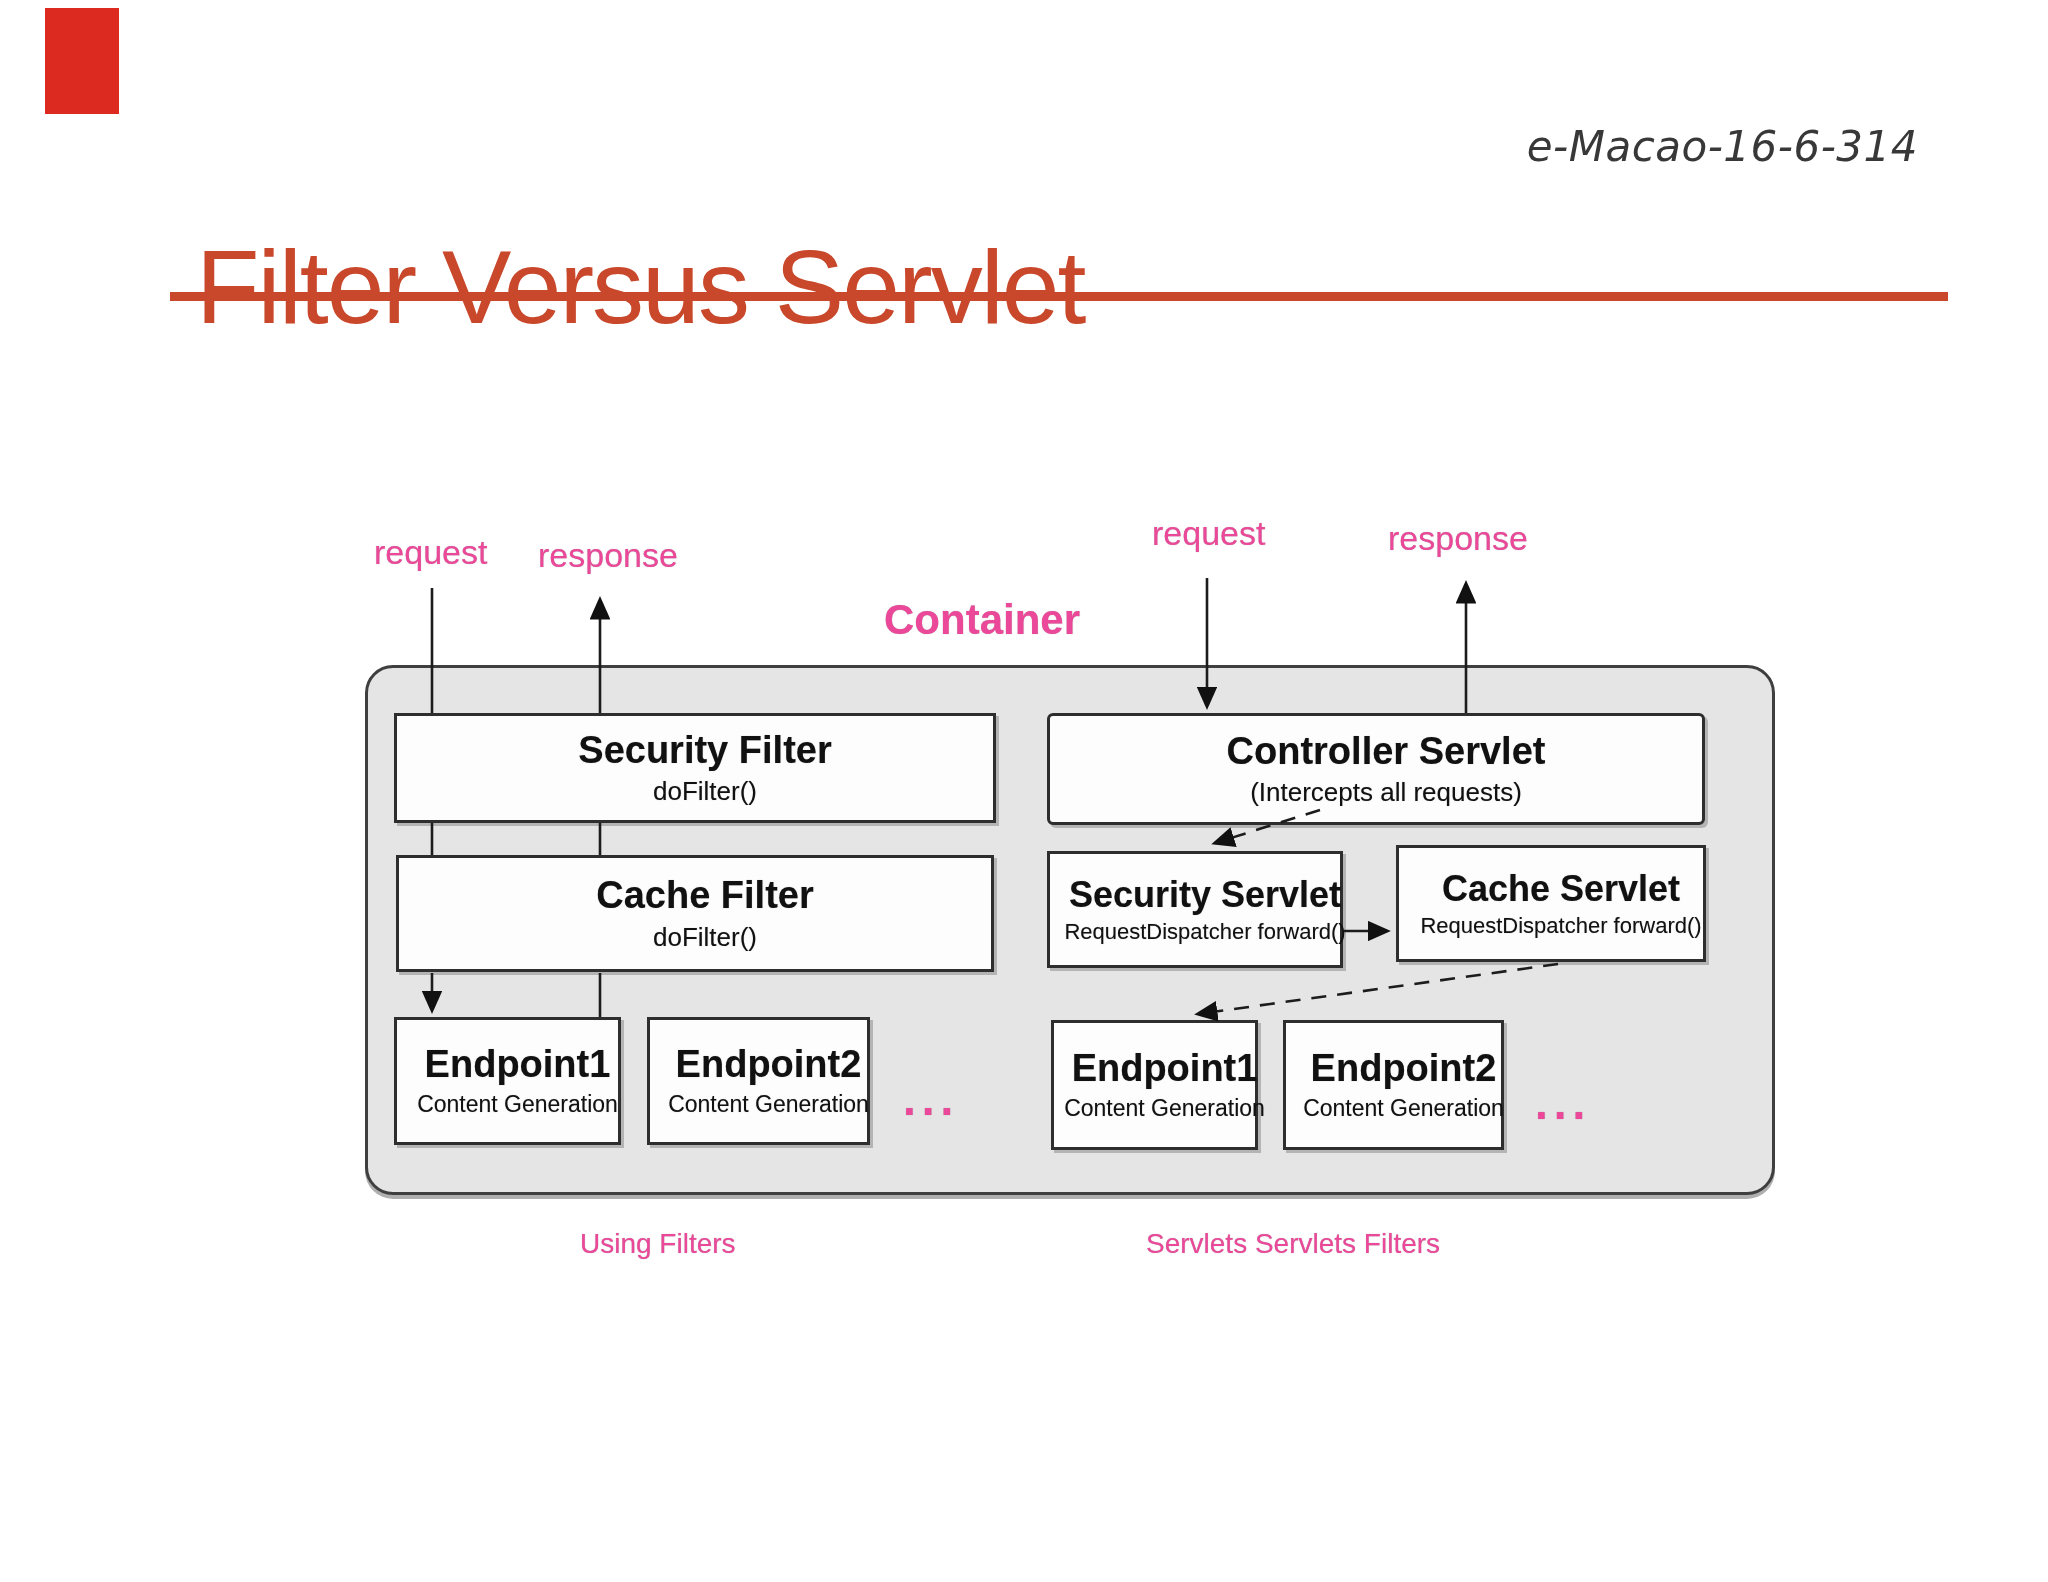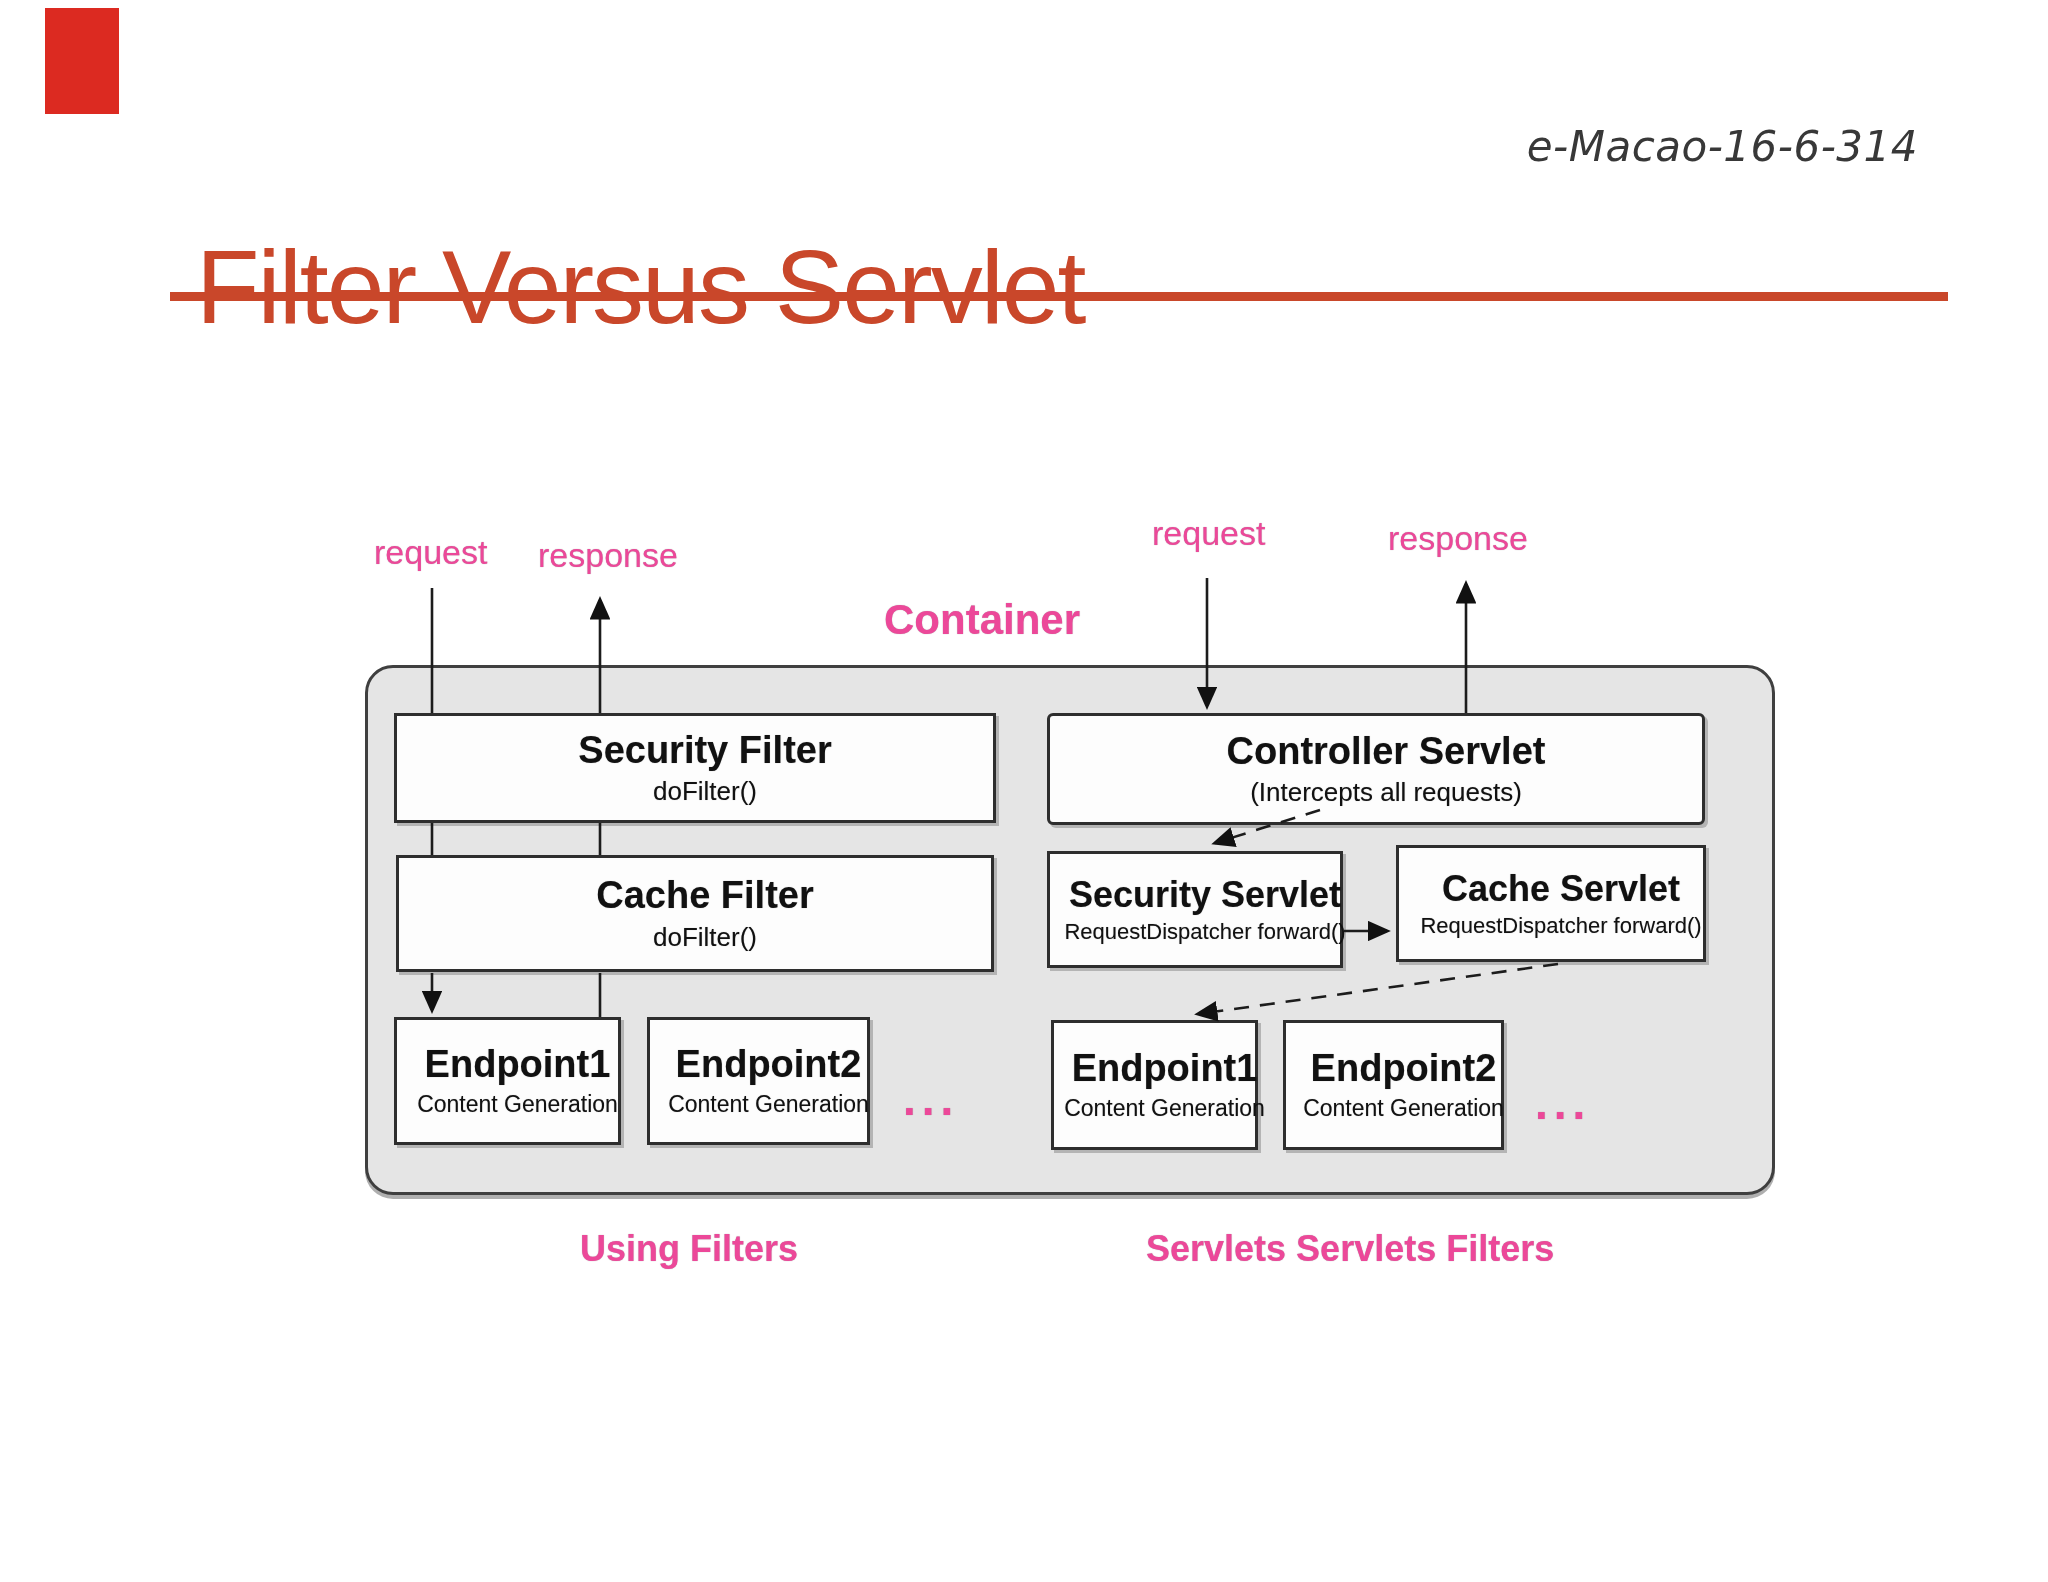--- a/index.html
+++ b/index.html
@@ -33,21 +33,21 @@
   }
   .title-underline{
     position:absolute;left:170px;top:292px;width:1778px;height:9px;
     background:var(--accent);
   }
   
   .dg{position:absolute;white-space:nowrap;color:#ec4899;
       text-shadow:0 0 1px rgba(0,0,0,0.35);}
   .flow-label{font-size:34px;}
   .container-label{font-size:42px;font-weight:bold;}
-  .caption{font-size:36px;font-weight:bold;}
+  .caption{font-size:28px;font-weight:normal;}
   .dots{font-size:46px;font-weight:bold;letter-spacing:6px;}
 
   .container-box{
     position:absolute;left:365px;top:665px;width:1410px;height:530px;
     background:var(--container-fill);
     border:3px solid #3F3F3F;border-radius:28px;
     box-shadow:0 4px 0 rgba(110,110,110,0.55);
     box-sizing:border-box;
   }
   .node{

